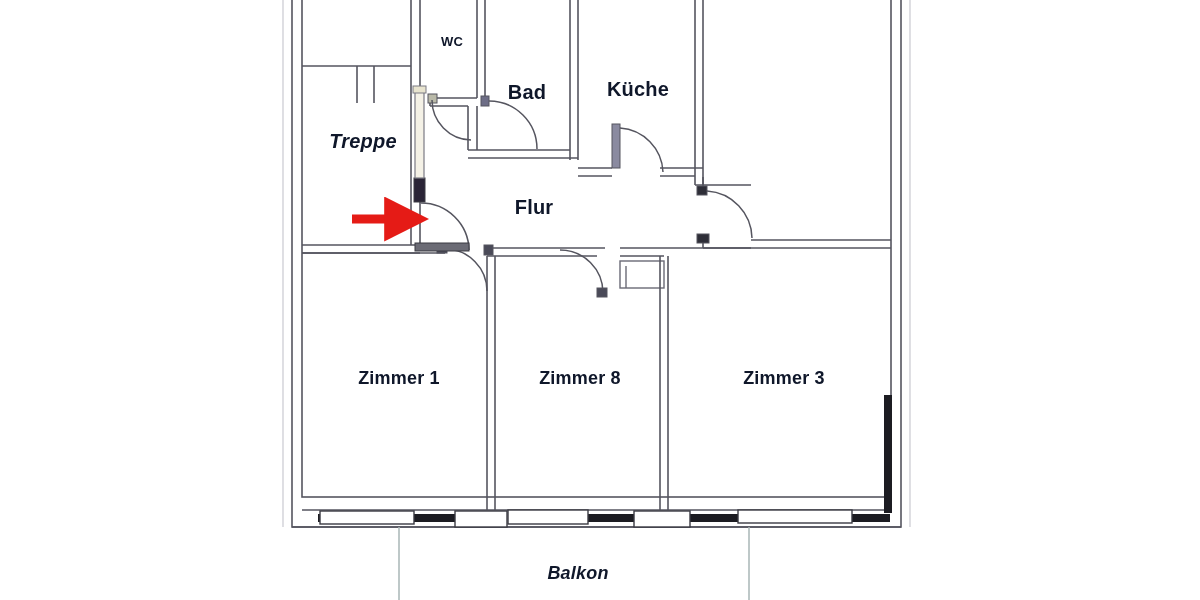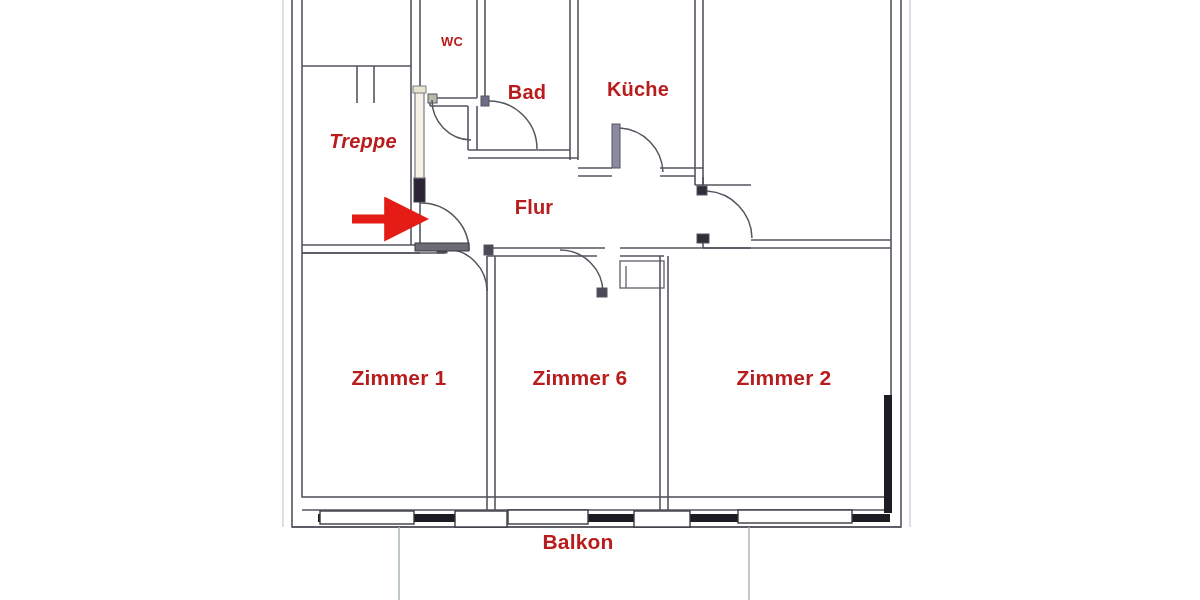--- a/index.html
+++ b/index.html
@@ -24,27 +24,27 @@
     position: absolute;
     left: 0;
     top: 0;
     width: 1200px;
     height: 600px;
   }
   .room-label {
     position: absolute;
     font-family: "Liberation Sans", sans-serif;
     font-weight: bold;
-    color: #b91c1c;
+    color: #0f172a;
     white-space: nowrap;
     transform: translate(-50%, -50%);
     letter-spacing: 0.2px;
     -webkit-font-smoothing: antialiased;
   }
-  .lbl-lg { font-size: 21px; }
+  .lbl-lg { font-size: 18px; }
   .lbl-md { font-size: 20px; }
   .lbl-sm { font-size: 13px; }
 </style>
 </head>
 <body>
 
 <div id="plan-root">
 
   <svg id="floorplan-svg" viewBox="0 0 1200 600" shape-rendering="geometricPrecision">
 
@@ -225,19 +225,19 @@
   <div class="room-label lbl-sm" style="left:452px; top:41px;">WC</div>
 
   <div class="room-label lbl-md" style="left:527px; top:92px;">Bad</div>
 
   <div class="room-label lbl-md" style="left:638px; top:89px;">Küche</div>
 
   <div class="room-label lbl-md" style="left:534px; top:207px;">Flur</div>
 
   <div class="room-label lbl-lg" style="left:399px; top:378px;">Zimmer 1</div>
 
-  <div class="room-label lbl-lg" style="left:580px; top:378px;">Zimmer 6</div>
-
-  <div class="room-label lbl-lg" style="left:784px; top:378px;">Zimmer 2</div>
-
-  <div class="room-label lbl-lg" style="left:578px; top:542px;">Balkon</div>
+  <div class="room-label lbl-lg" style="left:580px; top:378px;">Zimmer 8</div>
+
+  <div class="room-label lbl-lg" style="left:784px; top:378px;">Zimmer 3</div>
+
+  <div class="room-label lbl-lg" style="left:578px; top:573px;font-style:italic;">Balkon</div>
 
 </div>
 
 </body></html>

